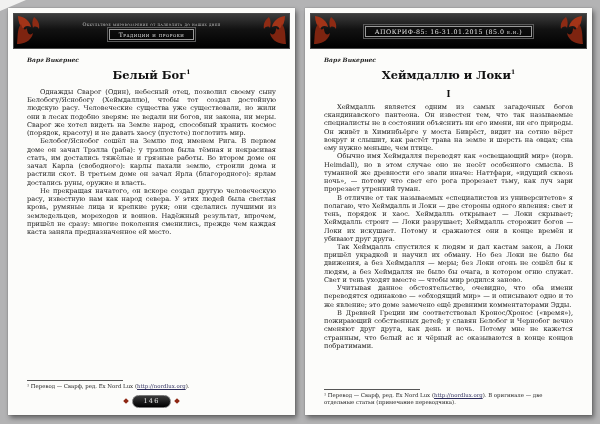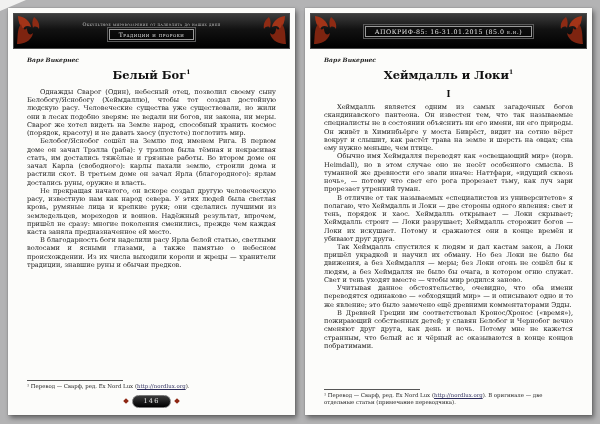--- a/index.html
+++ b/index.html
@@ -92,21 +92,20 @@
       <div class="hdr-frame">Традиции и пророки</div>
     </header>
 
     <div class="page-content">
       <div class="byline">Варг Викернес</div>
       <h1 class="article-title"><span>Белый Бог</span><sup>1</sup></h1>
 
       <p class="body-par">Однажды Сварог (Один), небесный отец, позволил своему сыну Белобогу/Яснобогу (Хеймдаллю), чтобы тот создал достойную людскую расу. Человеческие существа уже существовали, но жили они в лесах подобно зверям: не ведали ни богов, ни закона, ни меры. Сварог же хотел видеть на Земле народ, способный хранить космос (порядок, красоту) и не давать хаосу (пустоте) поглотить мир.</p>
       <p class="body-par">Белобог/Яснобог сошёл на Землю под именем Рига. В первом доме он зачал Трэлла (раба): у трэллов была тёмная и некрасивая стать, им достались тяжёлые и грязные работы. Во втором доме он зачал Карла (свободного): карлы пахали землю, строили дома и растили скот. В третьем доме он зачал Ярла (благородного): ярлам достались руны, оружие и власть.</p>
       <p class="body-par">Не прекращая начатого, он вскоре создал другую человеческую расу, известную нам как народ севера. У этих людей была светлая кровь, румяные лица и крепкие руки; они сделались лучшими из земледельцев, мореходов и воинов. Надёжный результат, впрочем, пришёл не сразу: многие поколения сменились, прежде чем каждая каста заняла предназначенное ей место.</p>
-      <p class="body-par">В благодарность боги наделили расу Ярла белой статью, светлыми волосами и ясными глазами, а также памятью о небесном происхождении. Из их числа выходили короли и жрецы — хранители традиции, знавшие руны и обычаи предков.</p>
 
       <div class="footnote-block">
         <div class="fn-rule"></div>
         <p class="footnote"><span>¹ Перевод — Сварф, ред. Ex Nord Lux (</span><a>http://nordlux.org</a><span>).</span></p>
       </div>
     </div>
 
     <footer class="page-footer">
       <span class="diamond"></span>
       <span class="page-badge">146</span>
@@ -128,28 +127,28 @@
           <path d="M2,1 C9,2 14,6 15,12 C11,10 8,11 7,15 C4,11 2,6 2,1 Z" fill="#a33418"></path>
           <path d="M1,29 C2,21 1,14 5,9 C6,14 9,16 11,13 C11,19 14,21 17,18 C16,24 11,28 3,29 Z" fill="#7e2410"></path>
           <path d="M18,2 C22,5 24,9 23,14 C21,11 18,11 17,13 C16,9 16,5 18,2 Z" fill="#8e2b14"></path>
         </svg>
       </span>
       <div class="hdr-frame">АПОКРИФ-85: 16-31.01.2015 (85.0 е.н.)</div>
     </header>
 
     <div class="page-content">
       <div class="byline">Варг Викернес</div>
-      <h1 class="article-title"><span>Хеймдалль и Локи</span><sup>1</sup></h1>
+      <h1 class="article-title"><span>Хеймдаллю и Локи</span><sup>1</sup></h1>
       <div class="section-heading">I</div>
 
       <p class="body-par">Хеймдалль является одним из самых загадочных богов скандинавского пантеона. Он известен тем, что так называемые специалисты не в состоянии объяснить ни его имени, ни его природы. Он живёт в Химинбьёрге у моста Биврёст, видит на сотню вёрст вокруг и слышит, как растёт трава на земле и шерсть на овцах; сна ему нужно меньше, чем птице.</p>
       <p class="body-par">Обычно имя Хеймдалля переводят как «освещающий мир» (норв. Heimdall), но в этом случае оно не несёт особенного смысла. В туманной же древности его звали иначе: Наттфари, «идущий сквозь ночь», — потому что свет его рога прорезает тьму, как луч зари прорезает утренний туман.</p>
       <p class="body-par">В отличие от так называемых «специалистов из университетов» я полагаю, что Хеймдалль и Локи — две стороны одного явления: свет и тень, порядок и хаос. Хеймдалль открывает — Локи скрывает; Хеймдалль строит — Локи разрушает; Хеймдалль сторожит богов — Локи их искушает. Потому и сражаются они в конце времён и убивают друг друга.</p>
       <p class="body-par">Так Хеймдалль спустился к людям и дал кастам закон, а Локи пришёл украдкой и научил их обману. Но без Локи не было бы движения, а без Хеймдалля — меры; без Локи огонь не сошёл бы к людям, а без Хеймдалля не было бы очага, в котором огню служат. Свет и тень уходят вместе — чтобы мир родился заново.</p>
-      <p class="body-par">Учитывая данное обстоятельство, очевидно, что оба имени переводятся одинаково — «обходящий мир» — и описывают одно и то же явление; это было замечено ещё древними комментаторами Эдды.</p>
+      <p class="body-par">Учитывая данное обстоятельство, очевидно, что оба имени переводятся одинаково — «обходящий мир» — и описывают одно и то же явление; это доме замечено ещё древними комментаторами Эдды.</p>
       <p class="body-par">В Древней Греции им соответствовал Кронос/Хронос («время»), пожирающий собственных детей; у славян Белобог и Чернобог вечно сменяют друг друга, как день и ночь. Потому мне не кажется странным, что белый ас и чёрный ас оказываются в конце концов побратимами.</p>
 
       <div class="footnote-block">
         <div class="fn-rule"></div>
         <p class="footnote"><span>¹ Перевод — Сварф, ред. Ex Nord Lux (</span><a>http://nordlux.org</a><span>). В оригинале — две отдельные статьи (примечание переводчика).</span></p>
       </div>
     </div>
 
   </article>
 </div>

